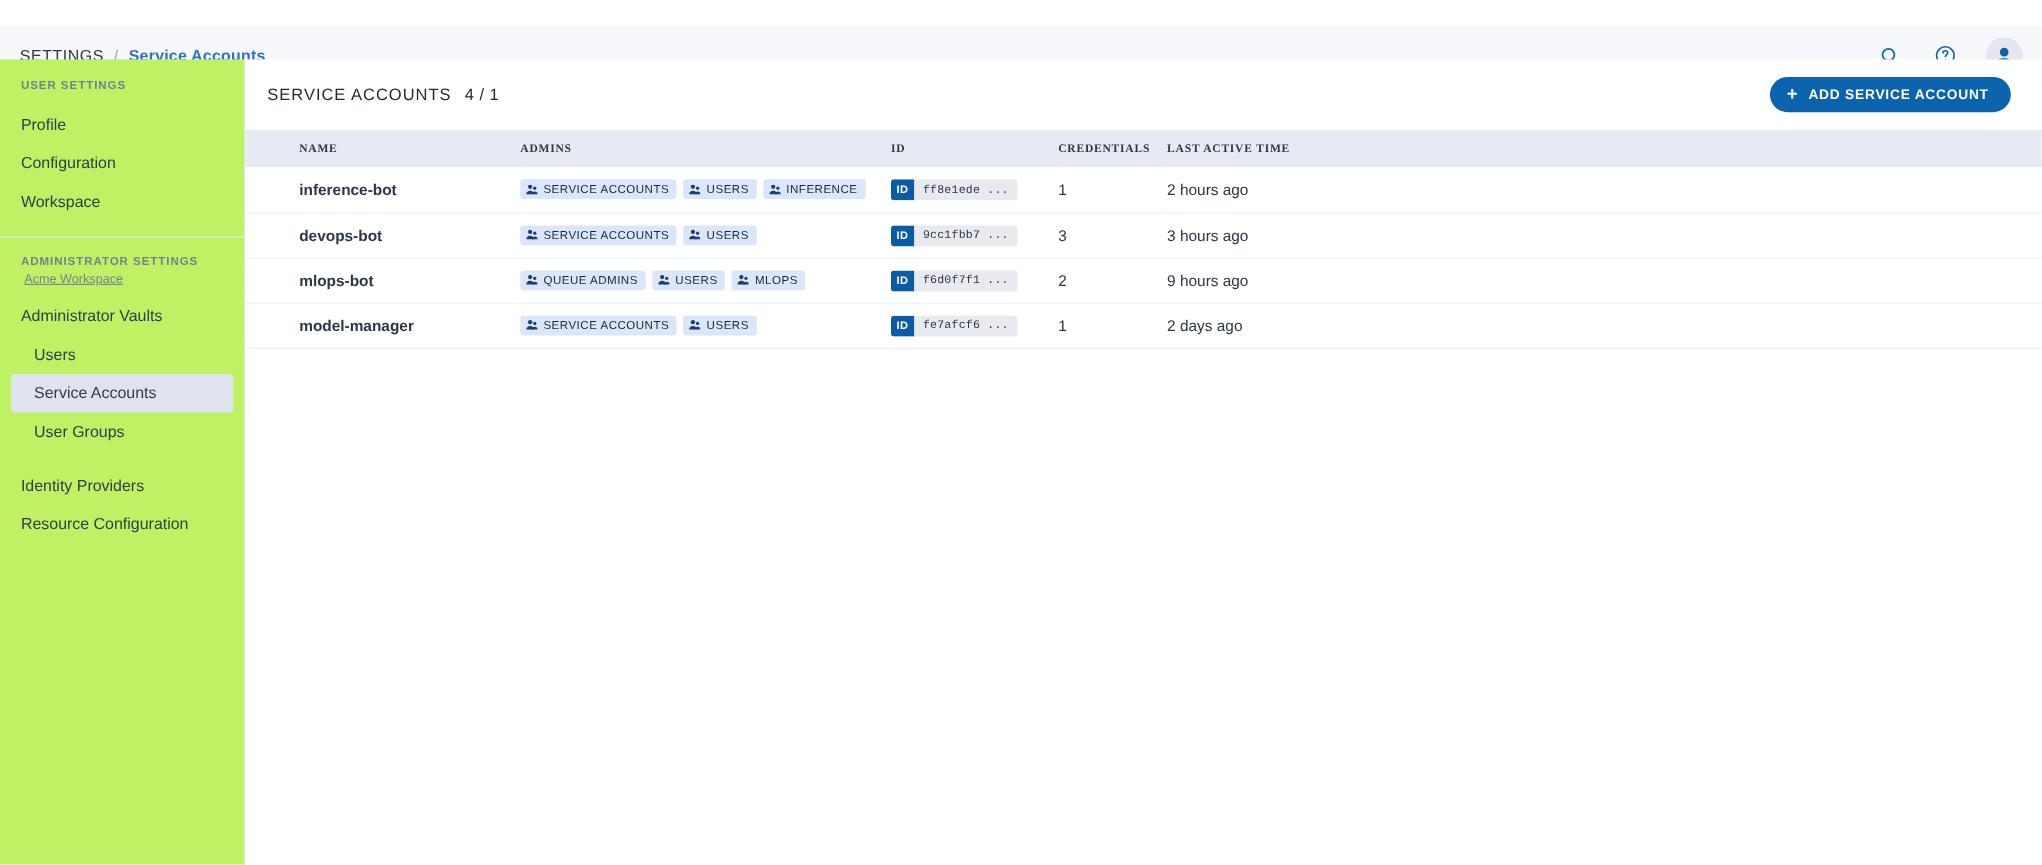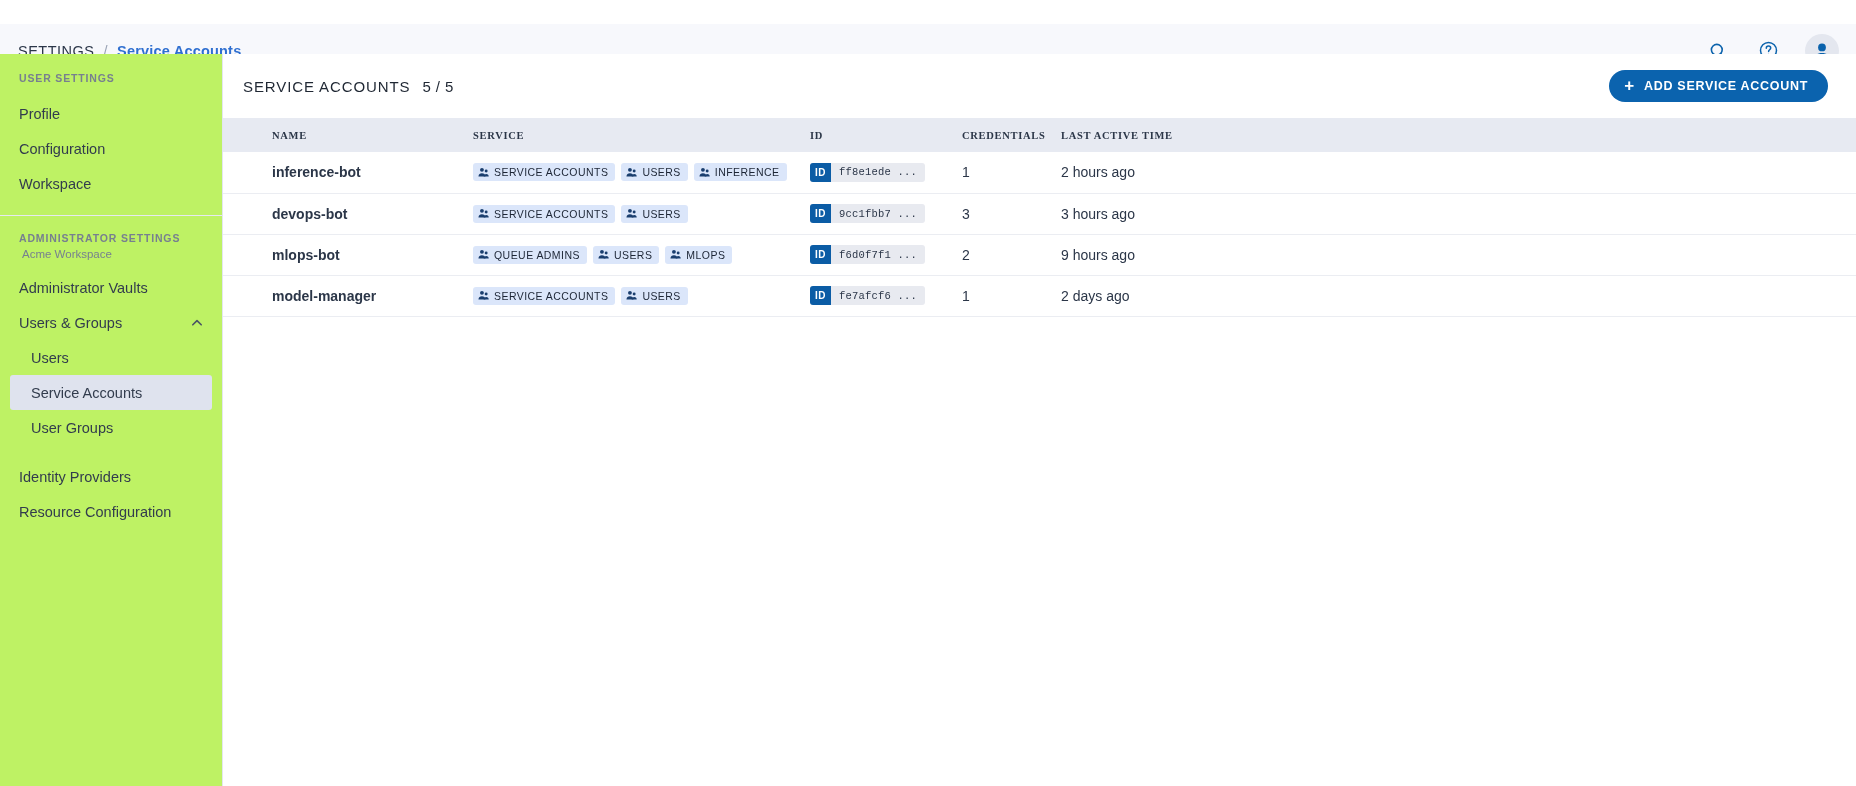--- a/index.html
+++ b/index.html
@@ -83,20 +83,21 @@
     color: #77808f;
     padding: 0 0 0 19px;
     margin-bottom: 12px;
   }
   .side-sub-label {
     font-size: 11.5px;
     color: #77808f;
     padding-left: 22px;
     margin-top: 2px;
     margin-bottom: 10px;
+    text-decoration: underline;
   }
   .side-item {
     height: 35px;
     display: flex;
     align-items: center;
     padding-left: 19px;
     font-size: 14.5px;
     color: #323c4d;
     cursor: pointer;
   }
@@ -300,28 +301,20 @@
 
   <div class="side-divider"></div>
 
   <div class="side-group-label" style="margin-bottom:4px;">ADMINISTRATOR SETTINGS</div>
   <div class="side-sub-label">Acme Workspace</div>
 
   <div class="side-item">
     <span>Administrator Vaults</span>
   </div>
 
-  <div class="side-item">
-    <span>Users &amp; Groups</span>
-    <span class="chev">
-      <svg width="14" height="14" viewBox="0 0 14 14" fill="none" stroke="currentColor" stroke-width="1.6" stroke-linecap="round" stroke-linejoin="round">
-        <polyline points="2.8,8.8 7,4.6 11.2,8.8"></polyline>
-      </svg>
-    </span>
-  </div>
 
   <div class="side-item child">
     <span>Users</span>
   </div>
   <div class="side-item child active">
     <span>Service Accounts</span>
   </div>
   <div class="side-item child">
     <span>User Groups</span>
   </div>
@@ -333,32 +326,32 @@
   </div>
   <div class="side-item">
     <span>Resource Configuration</span>
   </div>
 </div>
 
 <div class="main">
 
   <div class="page-head">
     <span class="page-title">SERVICE ACCOUNTS</span>
-    <span class="page-count">5 / 5</span>
+    <span class="page-count">4 / 1</span>
     <button class="add-btn">
       <span class="plus">+</span>
       <span>ADD SERVICE ACCOUNT</span>
     </button>
   </div>
 
   <table class="accounts">
     <thead>
       <tr>
         <th class="col-name">NAME</th>
-        <th class="col-groups">SERVICE</th>
+        <th class="col-groups">ADMINS</th>
         <th class="col-id">ID</th>
         <th class="col-cred">CREDENTIALS</th>
         <th class="col-time">LAST ACTIVE TIME</th>
       </tr>
     </thead>
     <tbody id="tbody">
         <tr>
           <td class="col-name">inference-bot</td>
           <td class="col-groups">
             <div class="chips">

